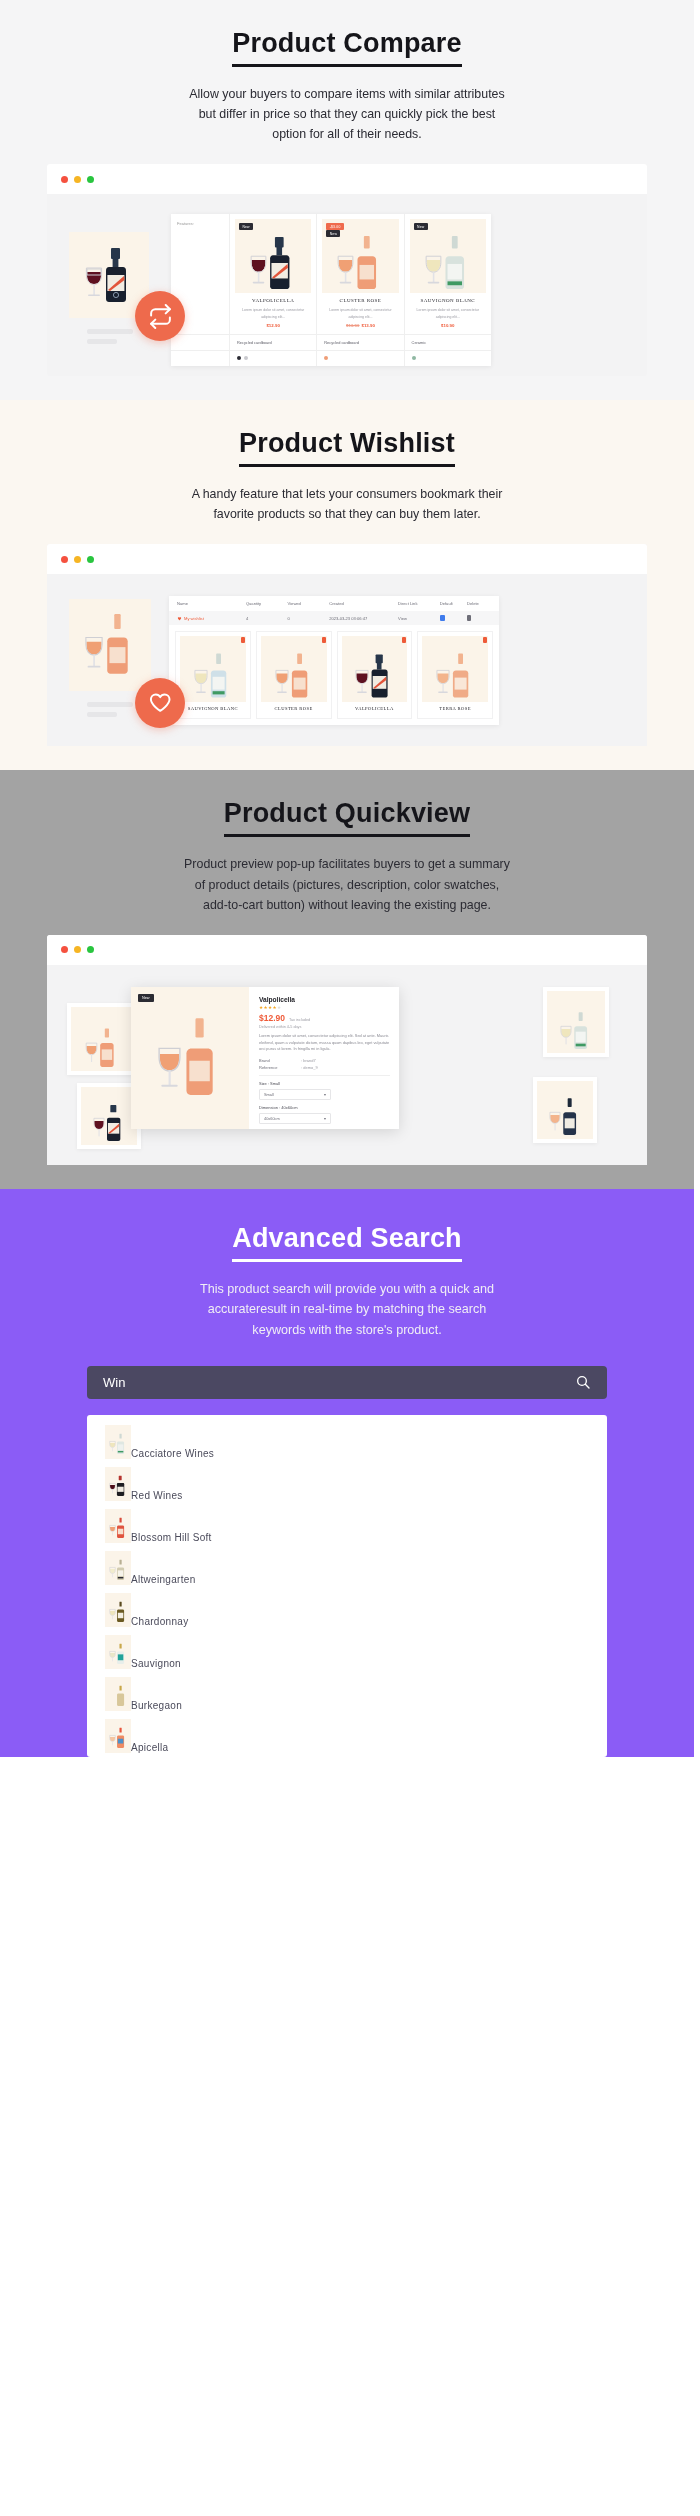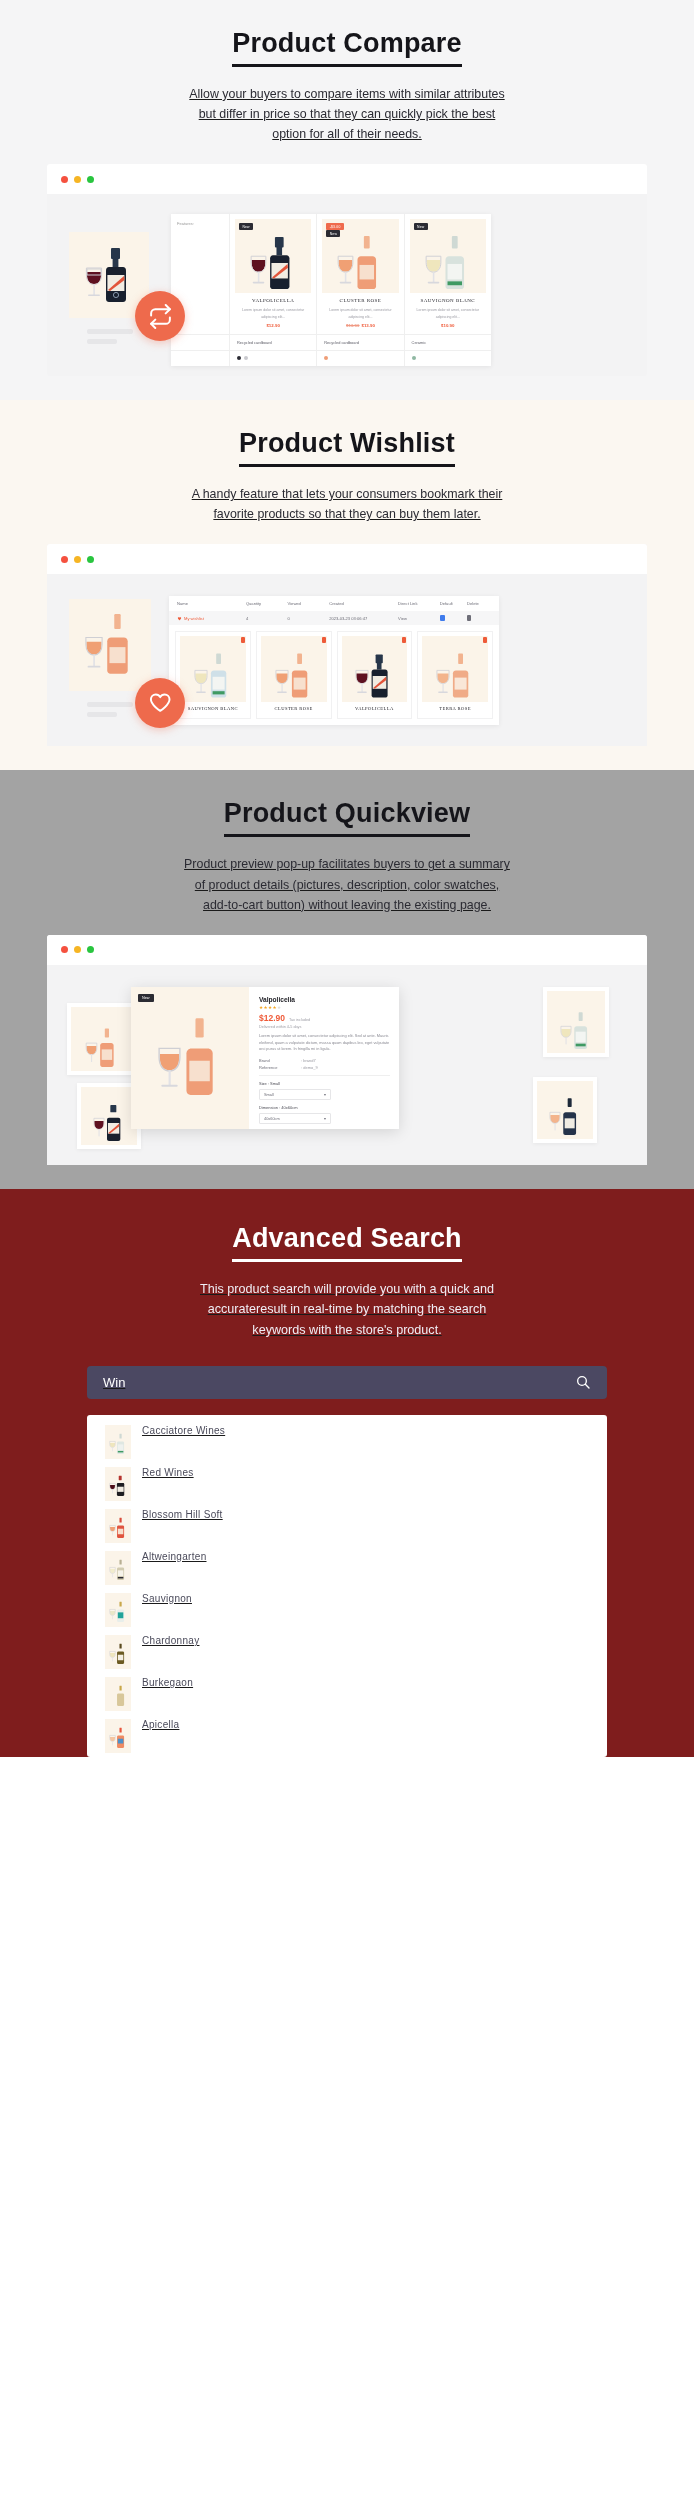--- a/index.html
+++ b/index.html
@@ -5,25 +5,25 @@
   * { box-sizing: border-box; margin: 0; padding: 0; }
   html, body { width: 700px; }
   body {
     font-family: "Liberation Sans", sans-serif;
     background: #ffffff;
     color: #1a1a1a;
     -webkit-font-smoothing: antialiased;
   }
 
   
-  .section { width: 694px; position: relative; overflow: hidden; text-decoration: underline; }
+  .section { width: 694px; position: relative; overflow: hidden; }
   .sec-compare   { background: #f5f5f6; padding: 28px 0 24px; }
   .sec-wishlist  { background: #fbf7f1; padding: 28px 8px 24px; }
   .sec-quickview { background: #a3a3a3; padding: 28px 0 24px; }
-  .sec-search    { background: #7f1d1d; padding: 34px 0 0; }
+  .sec-search    { background: #8b5cf6; padding: 34px 0 0; }
 
   
   .head-wrap { text-align: center; padding: 0 58px; }
   .sec-title {
     display: inline-block;
     font-size: 27px;
     font-weight: 700;
     letter-spacing: .2px;
     color: #15151a;
     border-bottom: 3px solid #15151a;
@@ -178,21 +178,21 @@
   .search-bar {
     height: 33px; background: #4b4862; border-radius: 4px;
     display: flex; align-items: center; padding: 0 16px; justify-content: space-between;
     margin: 0 auto; width: 520px;
   }
   .search-val { font-size: 13px; color: #ffffff; }
   .search-results {
     width: 520px; margin: 16px auto 0; background: #ffffff;
     border-radius: 3px; padding: 6px 0 0; min-height: 240px;
   }
-  .sr-item { display: flex; align-items: flex-start; gap: 11px; padding: 4px 18px; height: 42px; }
+  .sr-item { display: flex; align-items: flex-end; gap: 0; padding: 4px 18px; height: 42px; }
   .sr-thumb { width: 26px; height: 34px; background: #fbf4e9; display: flex;
               align-items: flex-end; justify-content: center; flex: 0 0 26px; }
   .sr-name { font-size: 10px; color: #4a4a5a; letter-spacing: .3px; }
 
   svg { display: block; }
 </style>
 </head>
 <body>
 
 <div class="section sec-compare">
@@ -719,68 +719,68 @@
               </g>
           </svg>
         </div>
         <span class="sr-name">Altweingarten</span>
       </div>
 
       <div class="sr-item">
         <div class="sr-thumb">
           <svg width="22" height="30" viewBox="0 0 60 62">
             <g>
+                <path d="M8 28h14v3c0 6-3 9-7 9s-7-3-7-9z" fill="#efe6bd"></path>
+                <path d="M7.4 24h15.2v6.5c0 6.6-3.4 10-7.6 10s-7.6-3.4-7.6-10z" fill="none" stroke="#cfcfd4" stroke-width="1.4"></path>
+                <rect x="14.3" y="40" width="1.8" height="11" fill="#e2e2e6"></rect>
+              </g>
+            <g>
+                <rect x="34" y="3" width="6" height="13" rx="1" fill="#5a4a1e"></rect>
+                <path d="M31 24h12c2 0 3.6 1.6 3.6 3.6V55c0 1.7-1.3 3-3 3H30.4c-1.7 0-3-1.3-3-3V27.6C27.4 25.6 29 24 31 24z" fill="#6b5a22"></path>
+                <rect x="29.5" y="33" width="15" height="15" fill="#f4efe2"></rect>
+              </g>
+          </svg>
+        </div>
+        <span class="sr-name">Chardonnay</span>
+      </div>
+
+      <div class="sr-item">
+        <div class="sr-thumb">
+          <svg width="22" height="30" viewBox="0 0 60 62">
+            <g>
                 <path d="M8 28h14v3c0 6-3 9-7 9s-7-3-7-9z" fill="#eae7c8"></path>
                 <path d="M7.4 24h15.2v6.5c0 6.6-3.4 10-7.6 10s-7.6-3.4-7.6-10z" fill="none" stroke="#cfcfd4" stroke-width="1.4"></path>
                 <rect x="14.3" y="40" width="1.8" height="11" fill="#e2e2e6"></rect>
               </g>
             <g>
                 <rect x="34" y="3" width="6" height="13" rx="1" fill="#c9a84a"></rect>
                 <path d="M31 24h12c2 0 3.6 1.6 3.6 3.6V55c0 1.7-1.3 3-3 3H30.4c-1.7 0-3-1.3-3-3V27.6C27.4 25.6 29 24 31 24z" fill="#e8eeea"></path>
                 <rect x="29.5" y="32" width="15" height="16" fill="#22a39a"></rect>
               </g>
           </svg>
         </div>
         <span class="sr-name">Sauvignon</span>
       </div>
 
       <div class="sr-item">
         <div class="sr-thumb">
           <svg width="22" height="30" viewBox="0 0 60 62">
             <g>
-                <path d="M8 28h14v3c0 6-3 9-7 9s-7-3-7-9z" fill="#efe6bd"></path>
-                <path d="M7.4 24h15.2v6.5c0 6.6-3.4 10-7.6 10s-7.6-3.4-7.6-10z" fill="none" stroke="#cfcfd4" stroke-width="1.4"></path>
-                <rect x="14.3" y="40" width="1.8" height="11" fill="#e2e2e6"></rect>
-              </g>
-            <g>
-                <rect x="34" y="3" width="6" height="13" rx="1" fill="#5a4a1e"></rect>
-                <path d="M31 24h12c2 0 3.6 1.6 3.6 3.6V55c0 1.7-1.3 3-3 3H30.4c-1.7 0-3-1.3-3-3V27.6C27.4 25.6 29 24 31 24z" fill="#6b5a22"></path>
-                <rect x="29.5" y="33" width="15" height="15" fill="#f4efe2"></rect>
-              </g>
-          </svg>
-        </div>
-        <span class="sr-name">Chardonnay</span>
+                <rect x="34" y="3" width="6" height="13" rx="1" fill="#c9a84a"></rect>
+                <path d="M31 24h12c2 0 3.6 1.6 3.6 3.6V55c0 1.7-1.3 3-3 3H30.4c-1.7 0-3-1.3-3-3V27.6C27.4 25.6 29 24 31 24z" fill="#d8c79a"></path>
+              </g>
+          </svg>
+        </div>
+        <span class="sr-name">Burkegaon</span>
       </div>
 
       <div class="sr-item">
         <div class="sr-thumb">
           <svg width="22" height="30" viewBox="0 0 60 62">
             <g>
-                <rect x="34" y="3" width="6" height="13" rx="1" fill="#c9a84a"></rect>
-                <path d="M31 24h12c2 0 3.6 1.6 3.6 3.6V55c0 1.7-1.3 3-3 3H30.4c-1.7 0-3-1.3-3-3V27.6C27.4 25.6 29 24 31 24z" fill="#d8c79a"></path>
-              </g>
-          </svg>
-        </div>
-        <span class="sr-name">Burkegaon</span>
-      </div>
-
-      <div class="sr-item">
-        <div class="sr-thumb">
-          <svg width="22" height="30" viewBox="0 0 60 62">
-            <g>
                 <path d="M8 28h14v3c0 6-3 9-7 9s-7-3-7-9z" fill="#f6c6a0"></path>
                 <path d="M7.4 24h15.2v6.5c0 6.6-3.4 10-7.6 10s-7.6-3.4-7.6-10z" fill="none" stroke="#cfcfd4" stroke-width="1.4"></path>
                 <rect x="14.3" y="40" width="1.8" height="11" fill="#e2e2e6"></rect>
               </g>
             <g>
                 <rect x="34" y="3" width="6" height="13" rx="1" fill="#e8553c"></rect>
                 <path d="M31 24h12c2 0 3.6 1.6 3.6 3.6V55c0 1.7-1.3 3-3 3H30.4c-1.7 0-3-1.3-3-3V27.6C27.4 25.6 29 24 31 24z" fill="#ef8b63"></path>
                 <rect x="29.5" y="33" width="15" height="13" fill="#4d90c9"></rect>
               </g>
           </svg>

